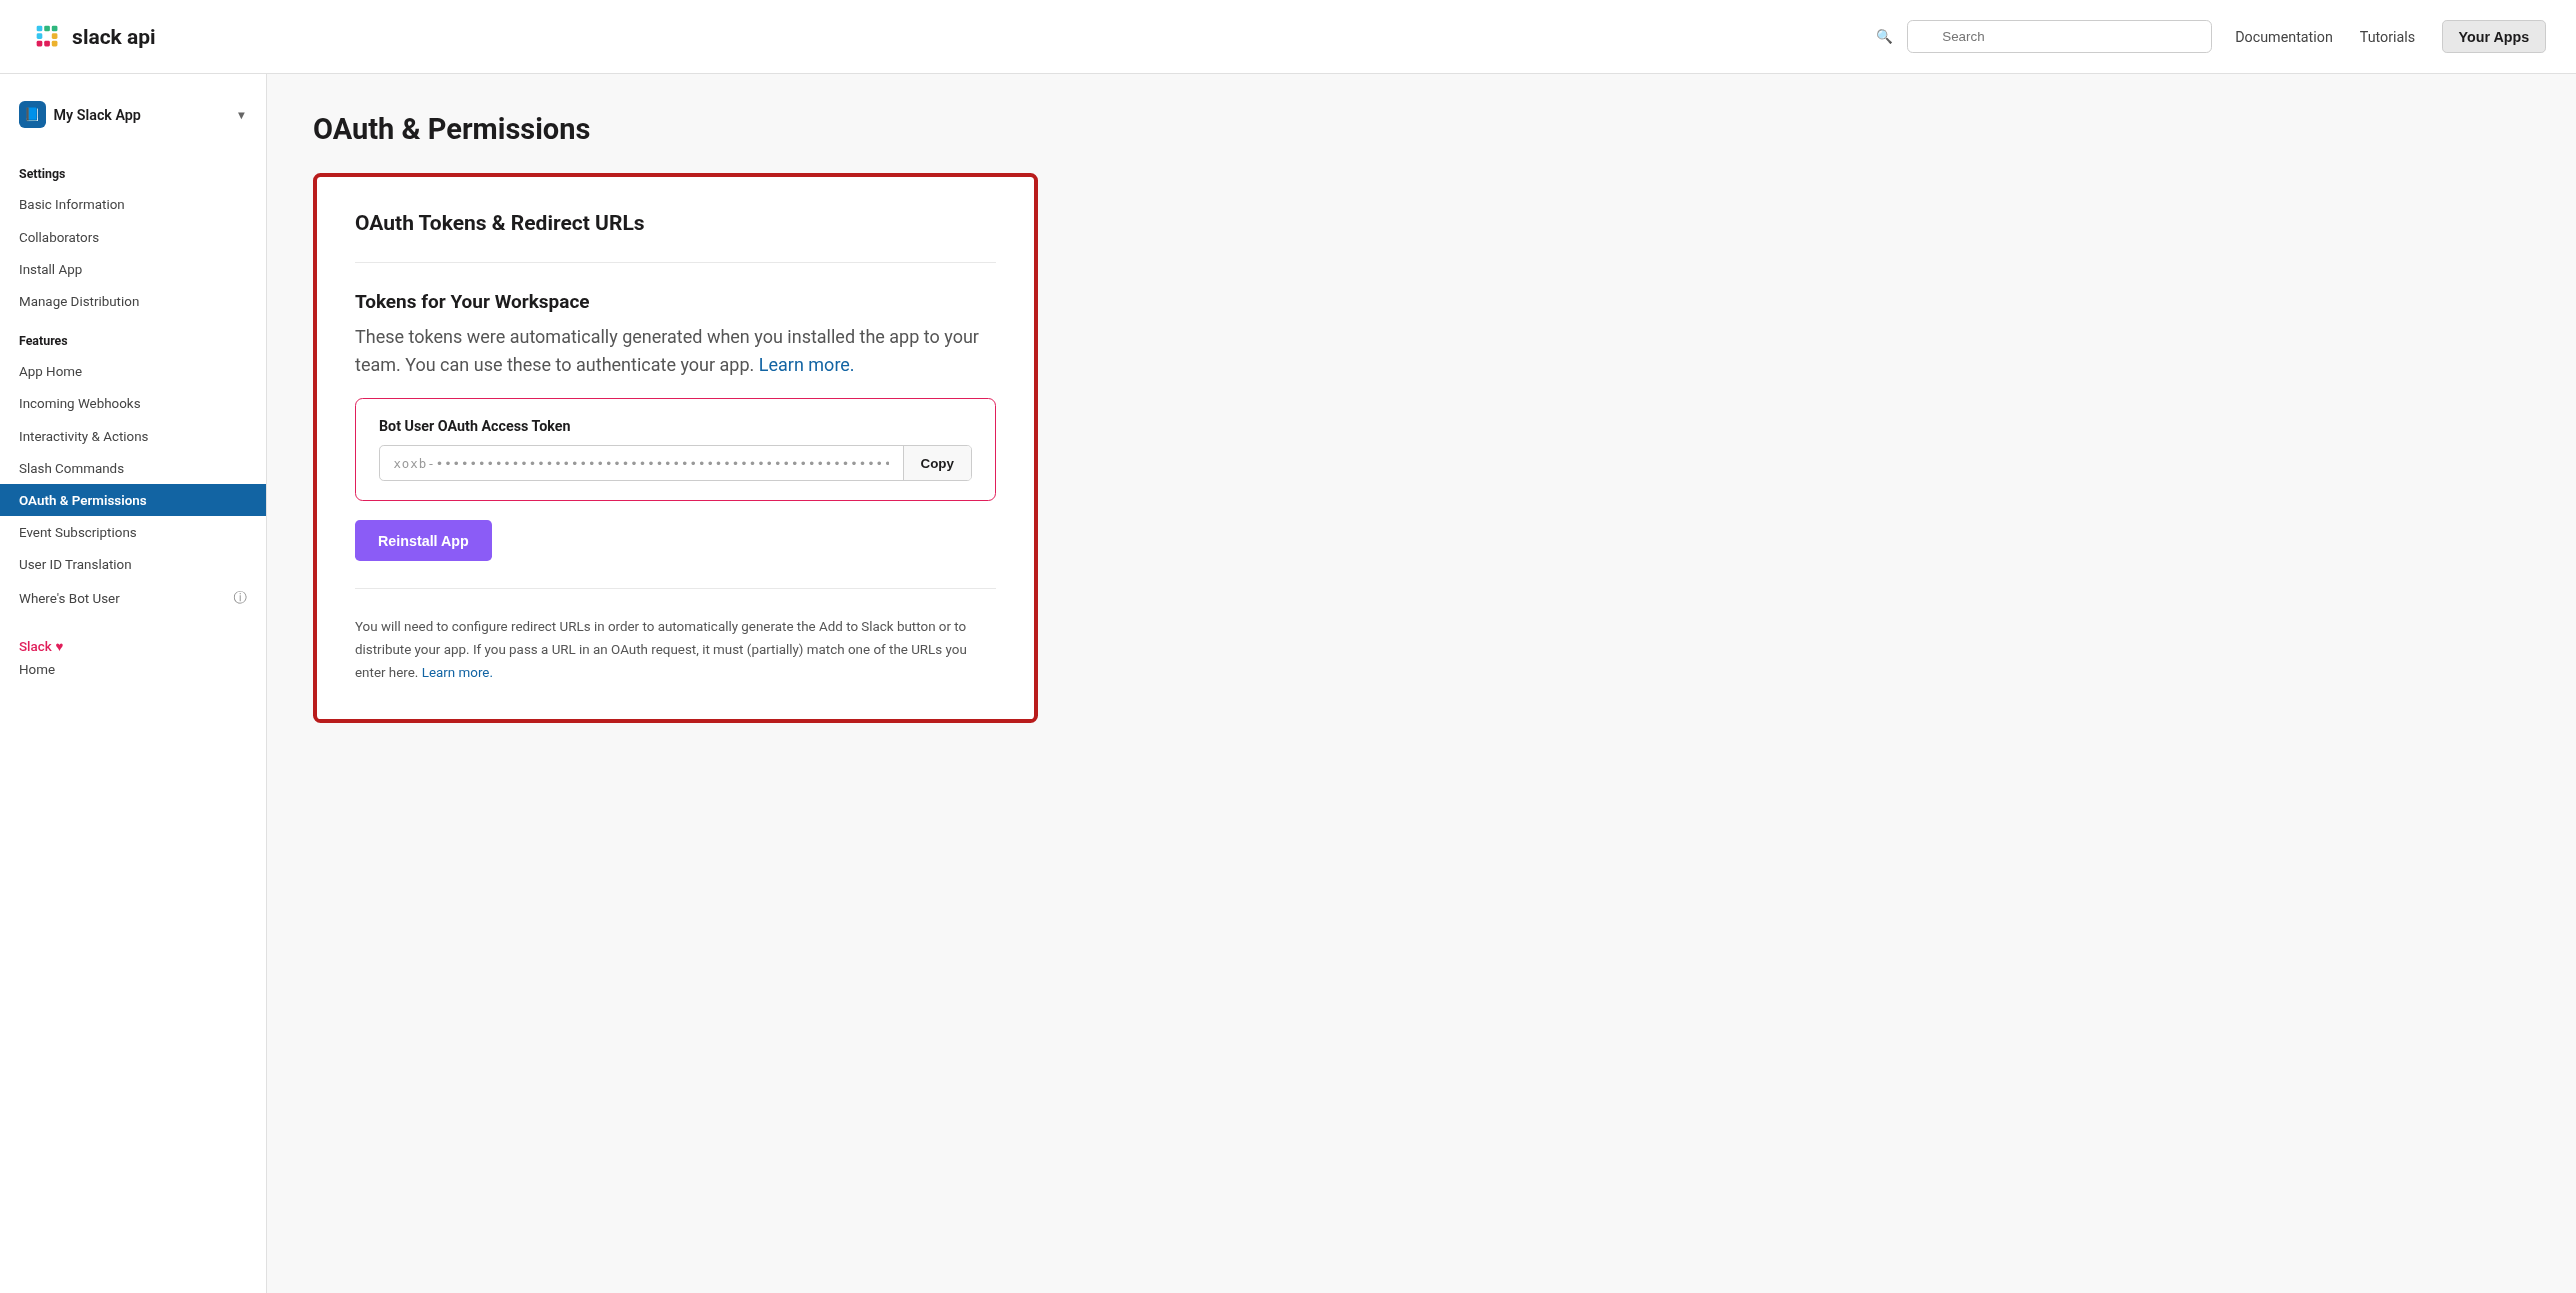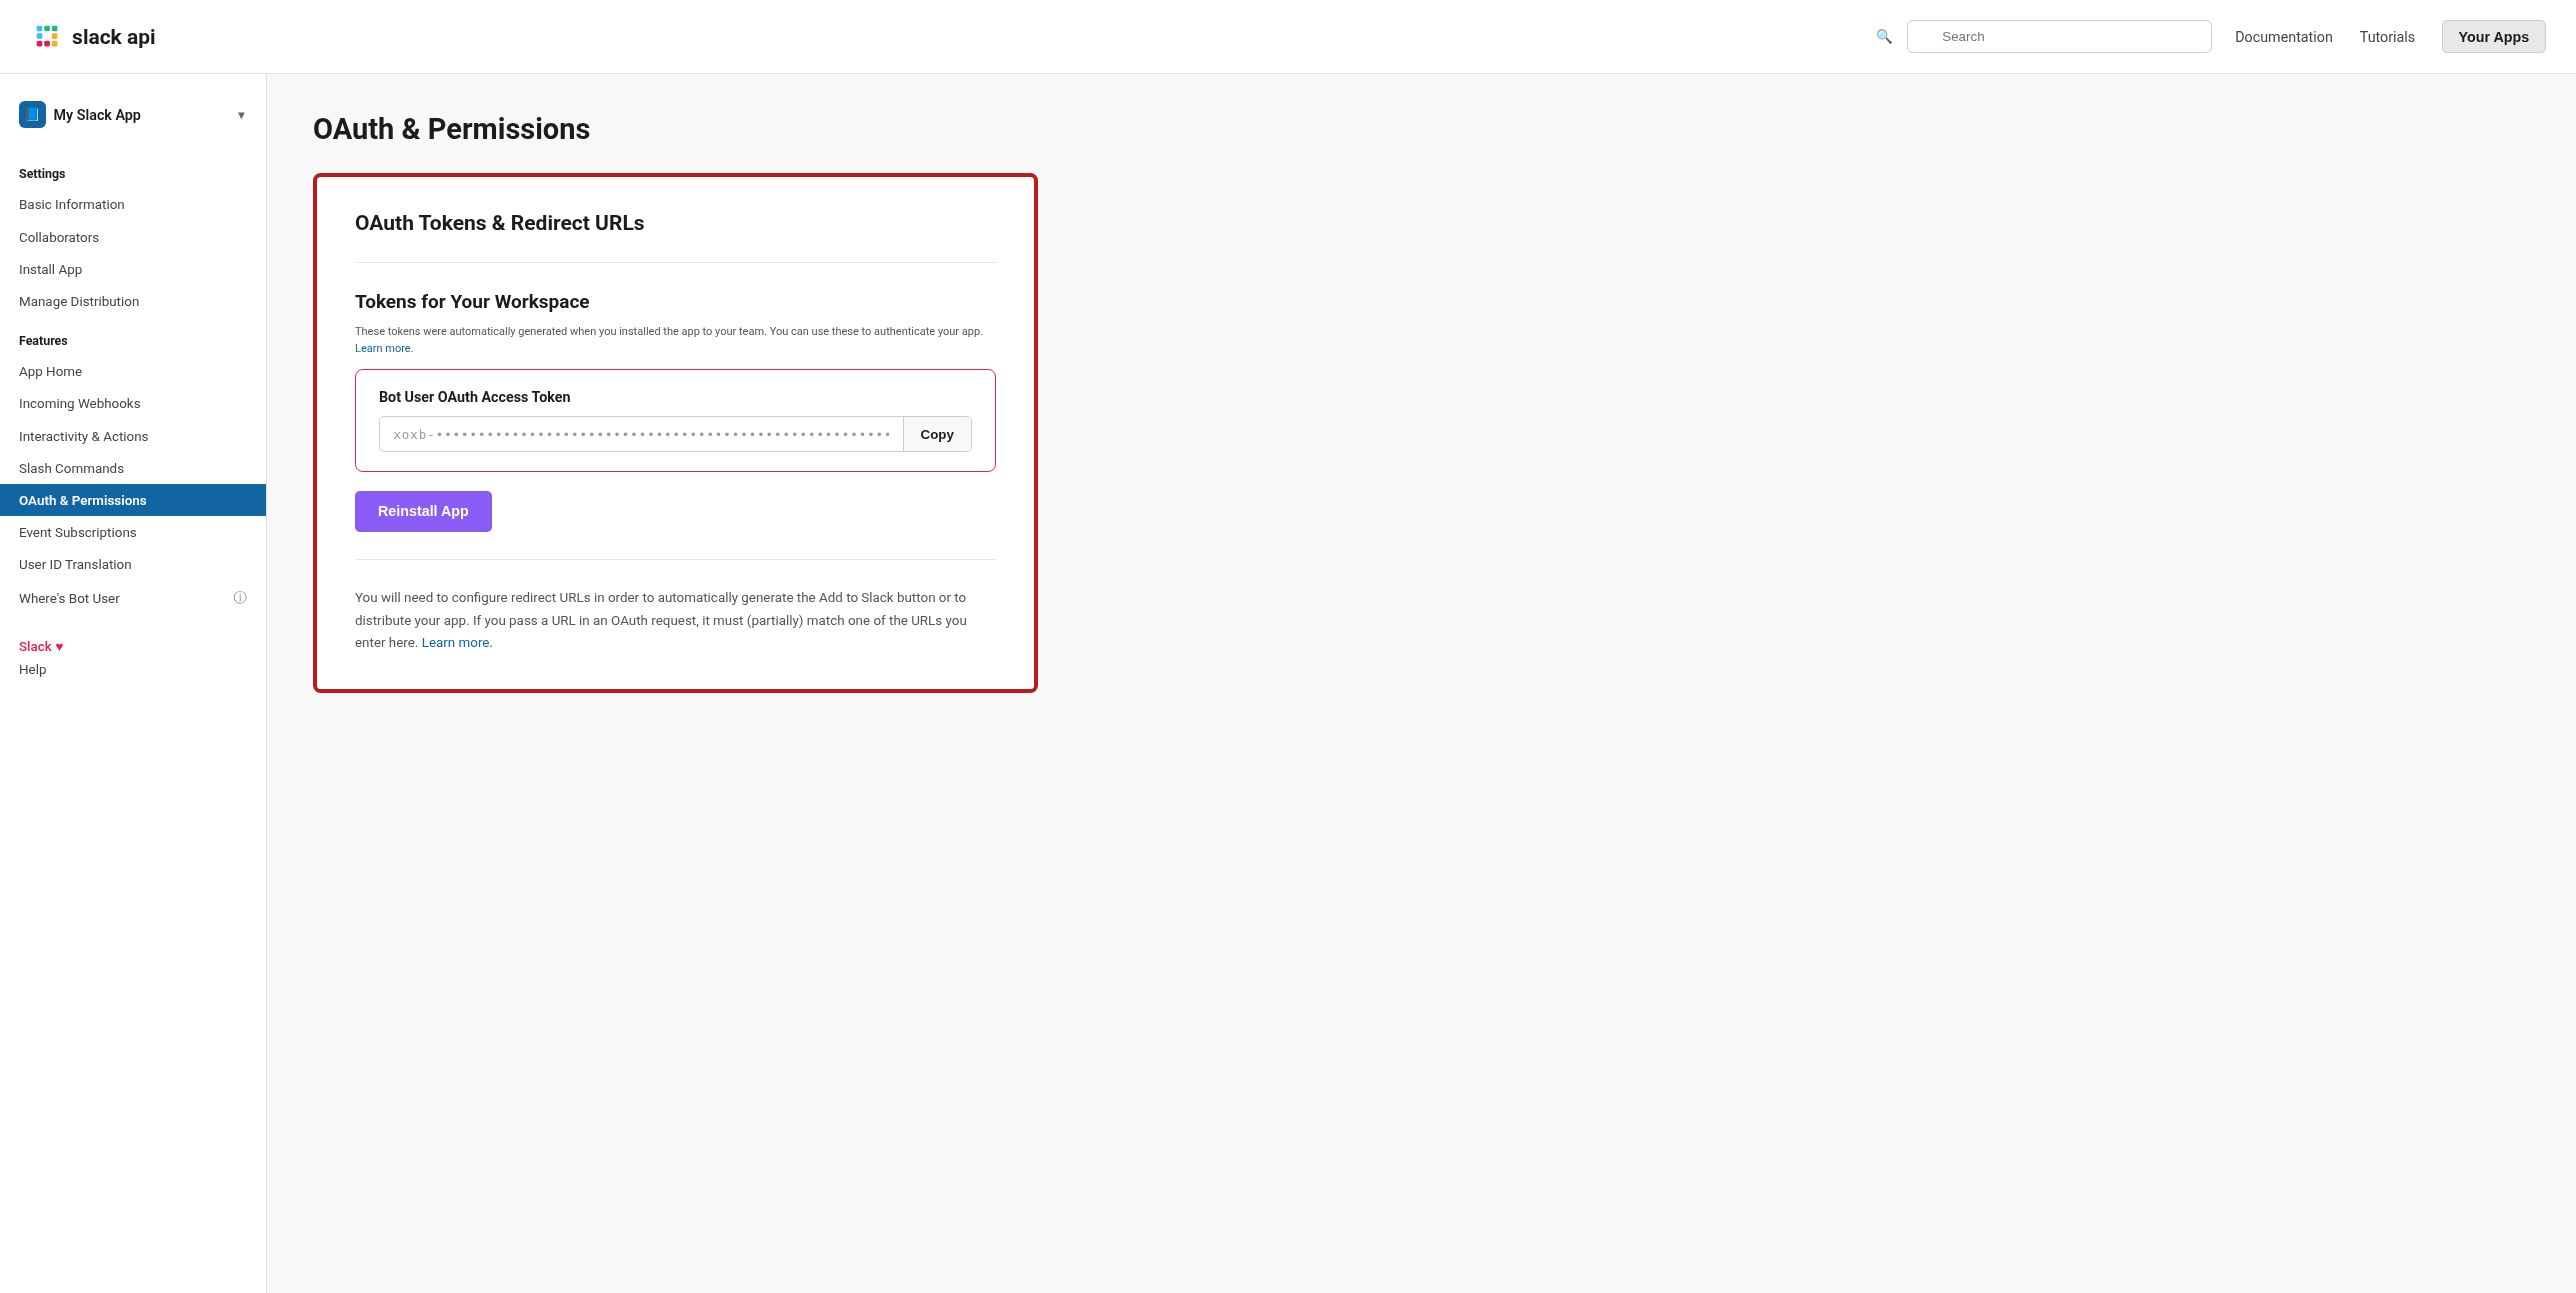--- a/index.html
+++ b/index.html
@@ -204,24 +204,24 @@
     }
 
     .subsection-title {
       font-size: 19px;
       font-weight: 700;
       color: #1d1c1d;
       margin-bottom: 9.5px;
     }
 
     .description-text {
-      font-size: 11px;
+      font-size: 18px;
       color: #555;
       line-height: 1.6;
-      margin-bottom: 11px;
+      margin-bottom: 18px;
     }
 
     .learn-more-link {
       color: #1264a3;
       text-decoration: none;
     }
 
     
     .token-box {
       border: 1.9px solid #e01e5a;
@@ -367,21 +367,21 @@
     <a class="sidebar-item">
       <span class="sidebar-item-label">Where's Bot User</span>
       <span class="sidebar-item-icon">ⓘ</span>
     </a>
 
     <div class="sidebar-footer">
       <div class="slack-heart">
         <span>Slack</span>
         <span>♥</span>
       </div>
-      <div class="help-link">Help</div>
+      <div class="help-link">Home</div>
     </div>
   </aside>
 
   <main class="main-content">
     <h1 class="page-title">OAuth &amp; Permissions</h1>
 
     <div class="content-card">
 
       
       <h2 class="card-section-title">OAuth Tokens &amp; Redirect URLs</h2>

